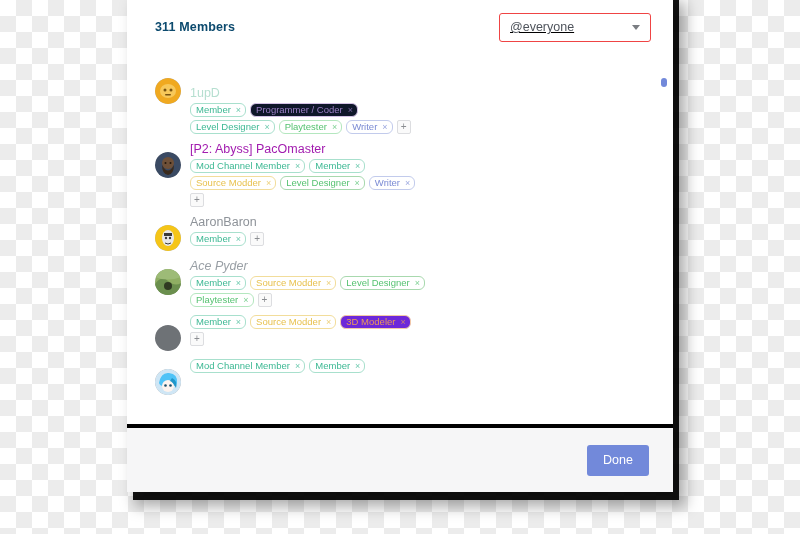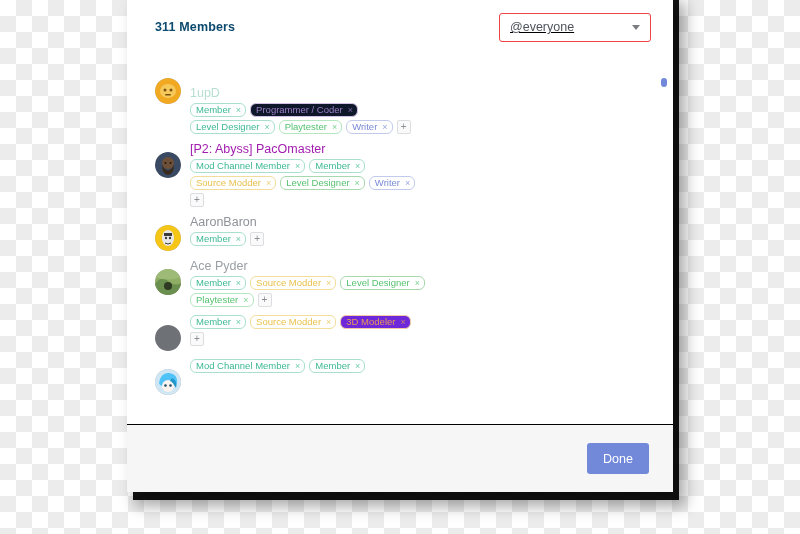--- a/index.html
+++ b/index.html
@@ -218,21 +218,21 @@
     letter-spacing: 0.4px;
     color: #7289da;
     text-decoration: none;
   }
 
   
   .footer {
     flex: 0 0 auto;
     height: 68px;
     background: #f6f6f7;
-    border-top: 1px solid #000000;
+    border-top: 4px solid #000000;
     display: flex;
     align-items: center;
     justify-content: flex-end;
     padding: 0 24px;
   }
   .done-button {
     width: 62px;
     height: 31px;
     background: #7289da;
     border: none;
@@ -356,21 +356,21 @@
             </div>
           </div>
           <div class="member-row">
             <div class="avatar"><svg viewBox="0 0 26 26">
                 <circle cx="13" cy="13" r="13" fill="#8fae63"></circle>
                 <path d="M0 15 q7 -9 13 -3 q7 6 13 2 V26 H0z" fill="#6b8f4e"></path>
                 <circle cx="13" cy="17" r="4" fill="#2f3a22"></circle>
                 <path d="M0 0 h26 v8 q-13 5 -26 0z" fill="#9dbb77"></path>
               </svg></div>
             <div class="member-body">
-              <div class="username" style="color: rgb(154, 160, 166);">Ace Pyder</div>
+              <div class="username" style="color: rgb(154, 160, 166); font-style: italic;">Ace Pyder</div>
               <div class="tag-rows">
                 <span class="tag" style="color: rgb(60, 184, 147); background: rgb(255, 255, 255); border-color: rgb(168, 224, 205);">
                   <span>Member</span>
                   <span class="x">×</span>
                 </span>
                 <span class="tag" style="color: rgb(232, 193, 78); background: rgb(255, 255, 255); border-color: rgb(242, 221, 155);">
                   <span>Source Modder</span>
                   <span class="x">×</span>
                 </span>
                 <span class="tag" style="color: rgb(86, 194, 113); background: rgb(255, 255, 255); border-color: rgb(168, 217, 174);">

